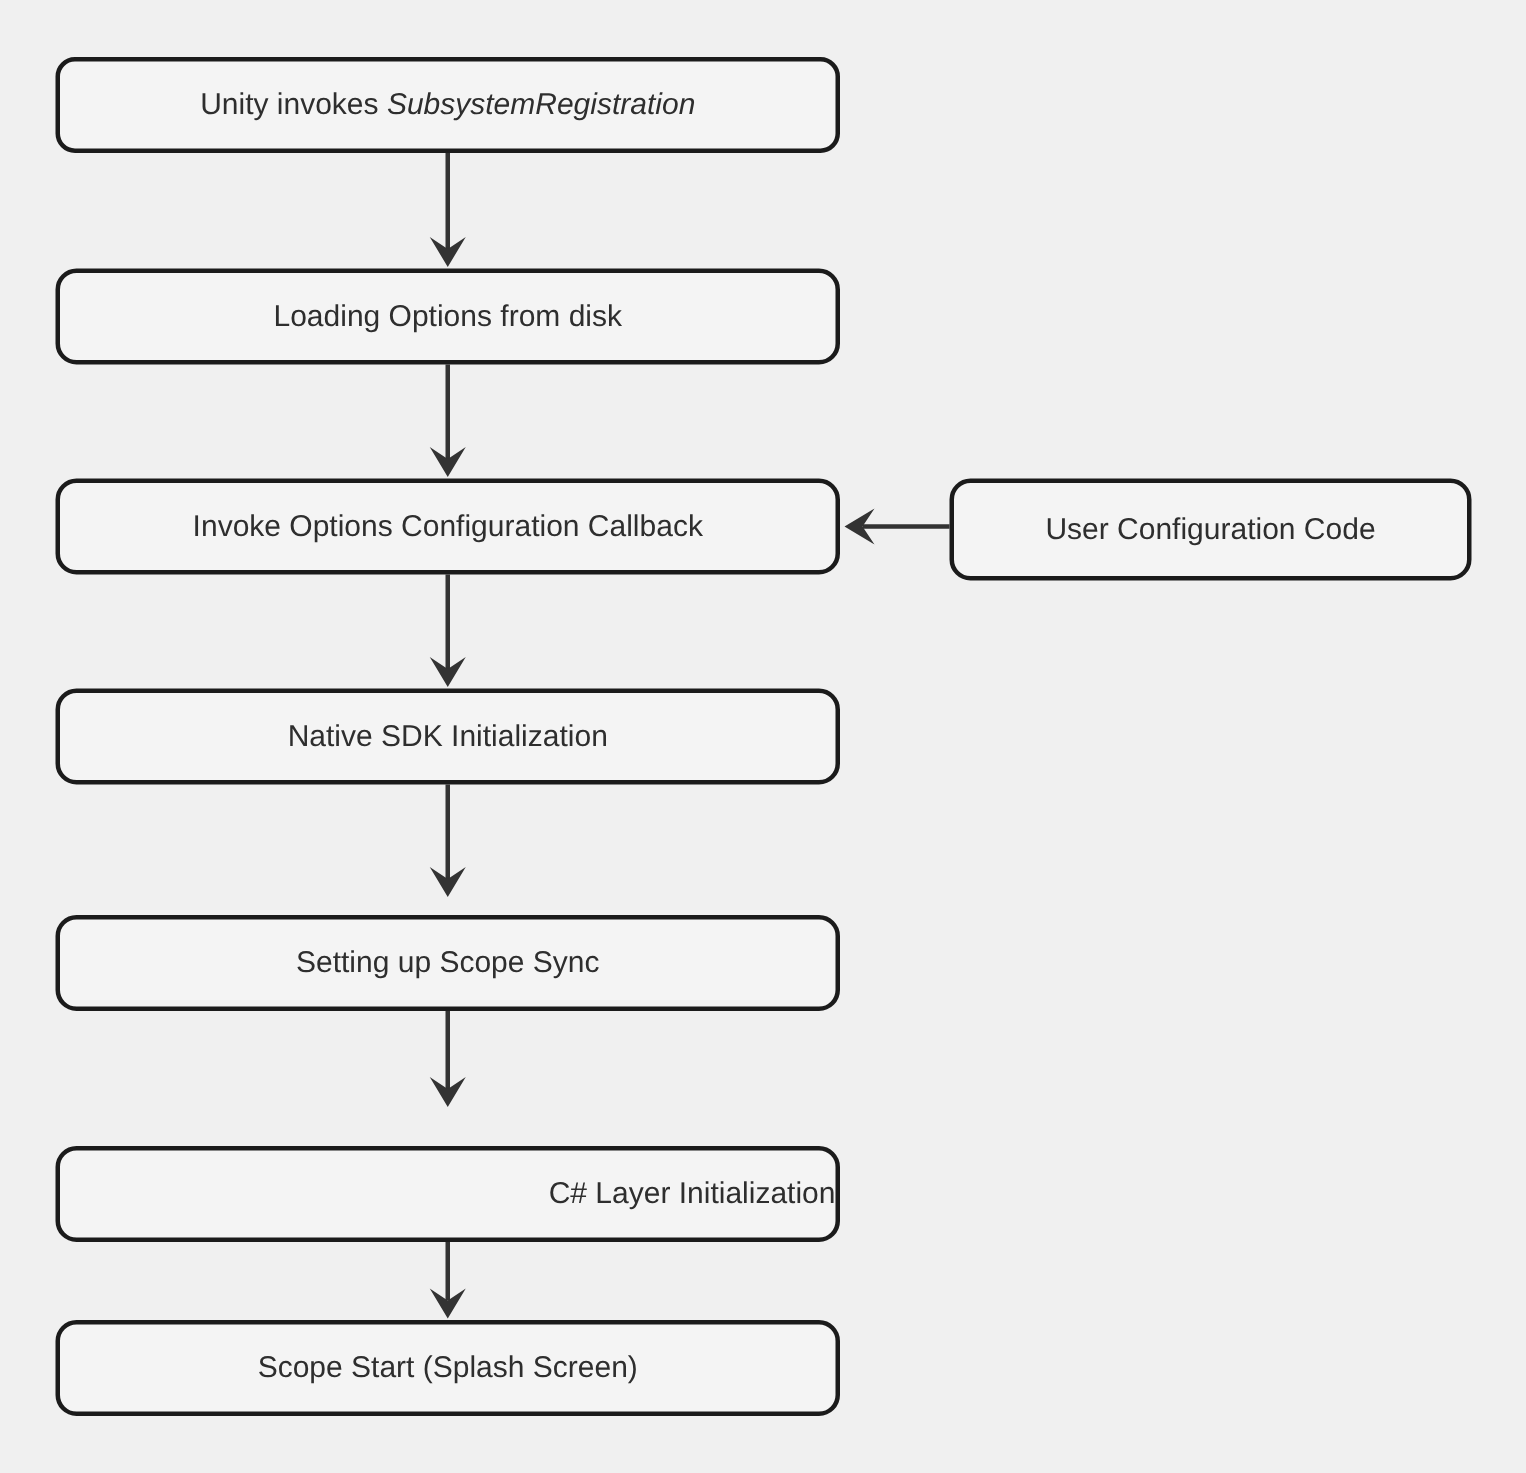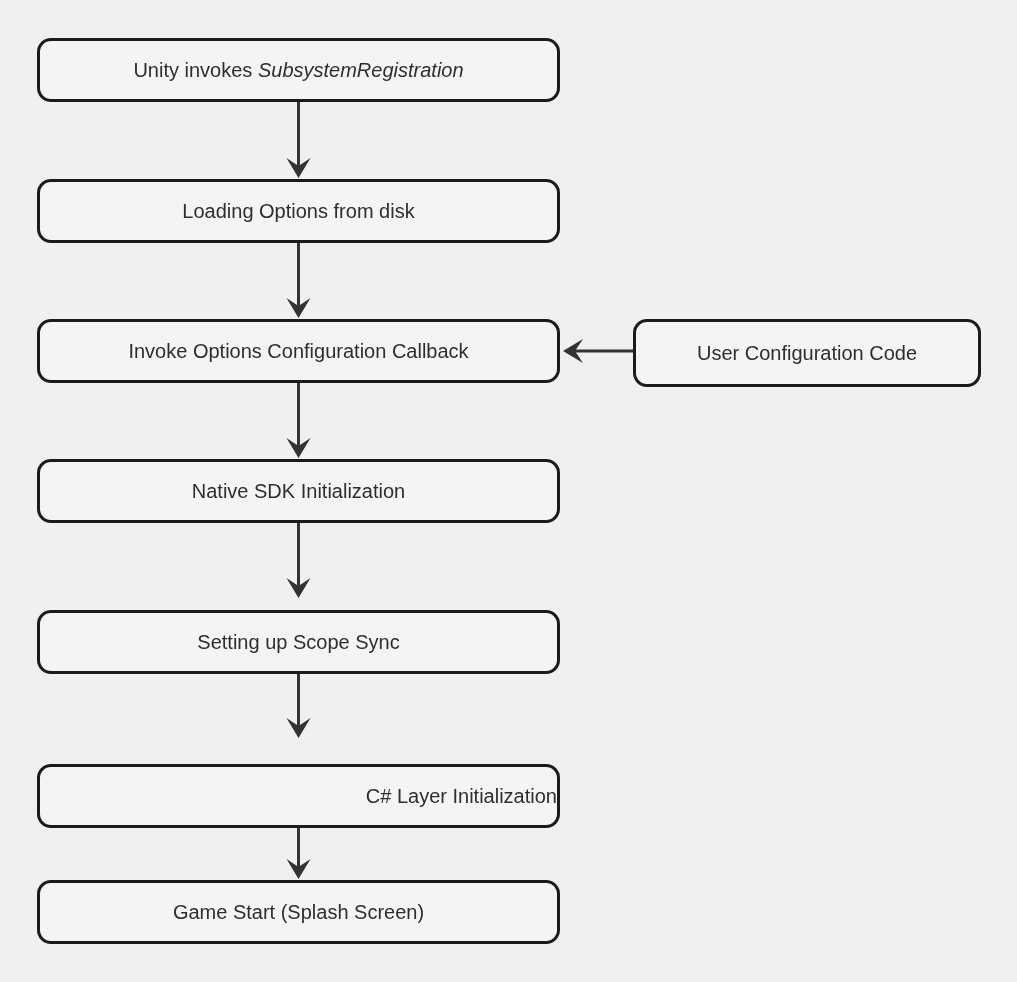--- a/index.html
+++ b/index.html
@@ -44,21 +44,21 @@
     left: 37px;
     width: 523px;
     height: 64px;
   }
   .side-node {
     left: 633px;
     top: 319px;
     width: 348px;
     height: 68px;
   }
-  .n1 { top: 38px; }
+  .n1 { top: 38px; border-radius: 13px; }
   .n2 { top: 179px; text-align: right; }
   .n3 { top: 319px; }
   .n4 { top: 459px; }
   .n5 { top: 610px; }
   .n6 { top: 764px; justify-content: flex-end; }
   .n7 { top: 880px; }
 </style>
 </head>
 <body>
 
@@ -117,20 +117,20 @@
 
   <div class="node main-node n5">
     <span>Setting up Scope Sync</span>
   </div>
 
   <div class="node main-node n6">
     <span>C# Layer Initialization</span>
   </div>
 
   <div class="node main-node n7">
-    <span>Game Start (Splash Screen)</span>
+    <span>Scope Start (Splash Screen)</span>
   </div>
 
   <div class="node side-node">
     <span>User Configuration Code</span>
   </div>
 
 </div>
 
 </body></html>

